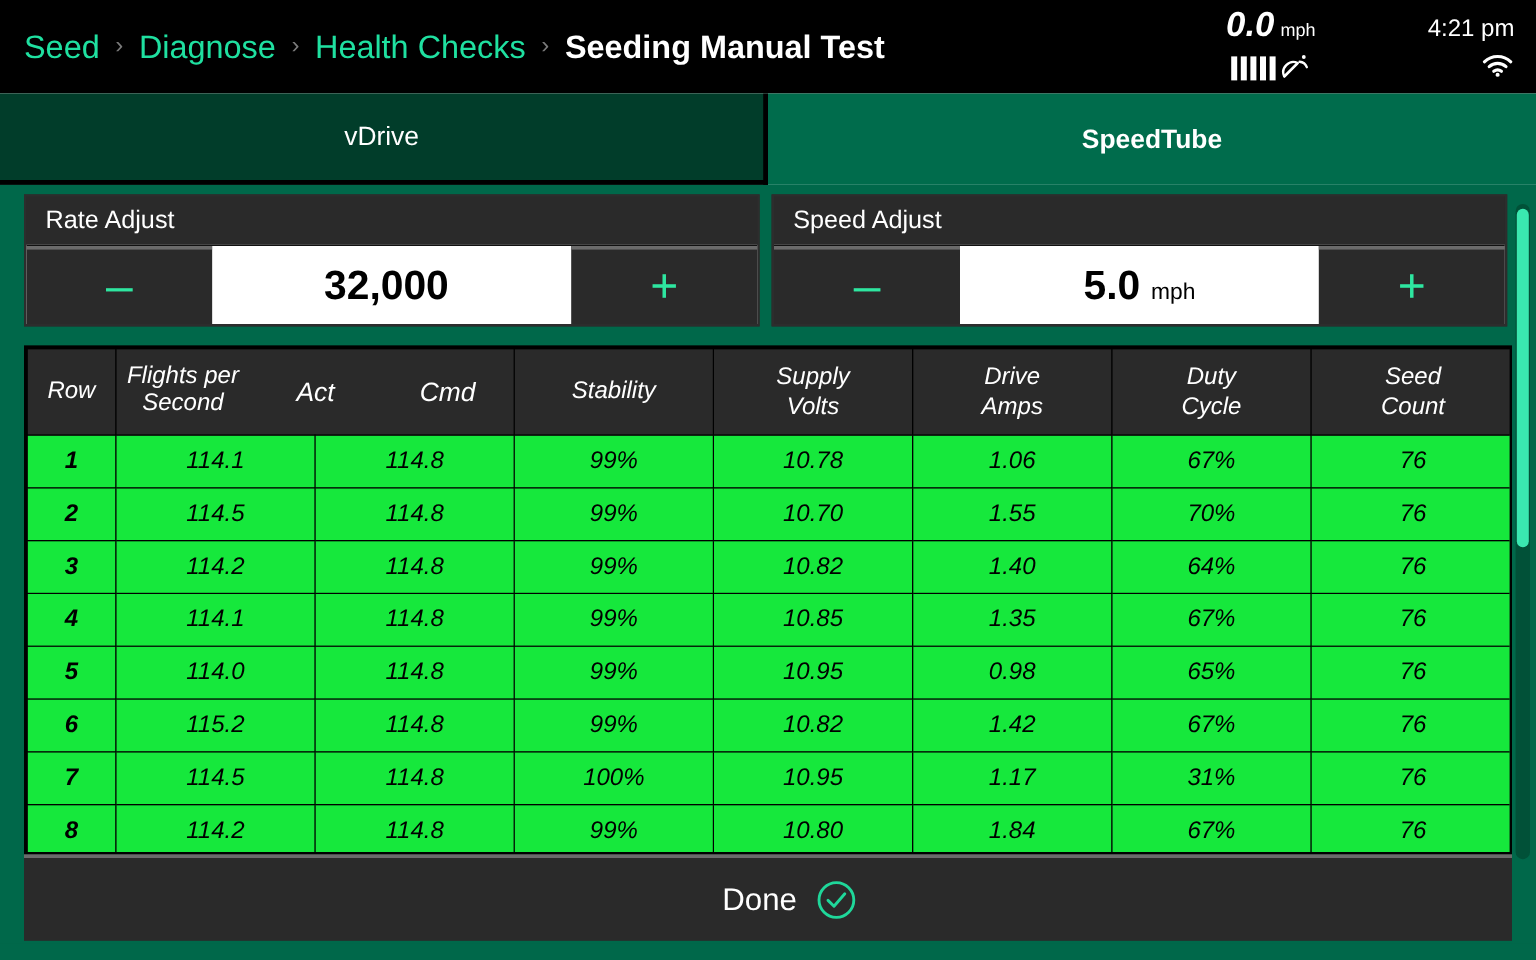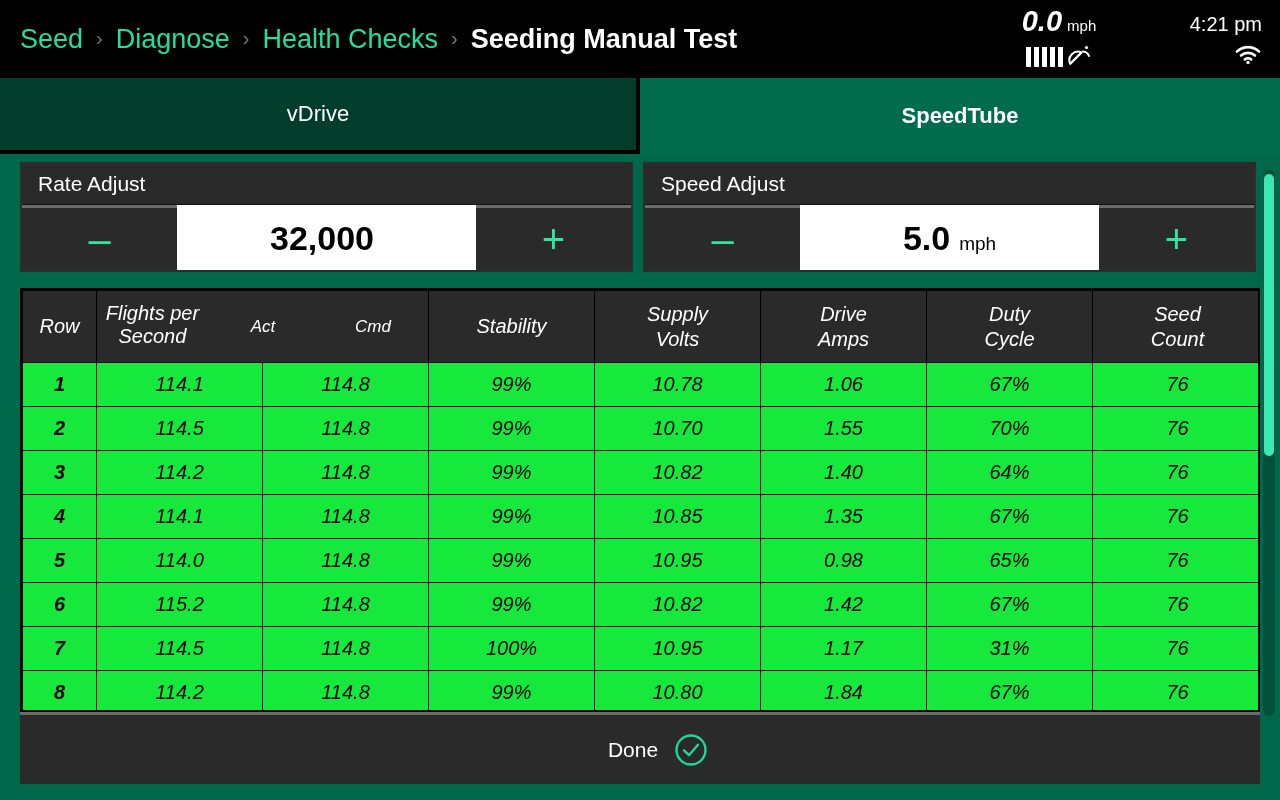--- a/index.html
+++ b/index.html
@@ -112,21 +112,21 @@
     border: 1px solid #000000; text-align: center; padding: 0;
   }
   table.grid thead th {
     background: #2a2a2a; color: #ffffff; height: 72px;
     font-weight: normal; font-size: 20px; vertical-align: middle;
   }
   .th-stack { display: flex; flex-direction: column; align-items: center; justify-content: center; gap: 2px; }
   .th-group { display: flex; flex-direction: row; align-items: center; justify-content: center; height: 100%; }
   .th-group .grp-title { font-size: 20px; margin-bottom: 4px; }
   .th-group .grp-subs { display: flex; width: 100%; }
-  .th-group .grp-subs span { flex: 1 1 50%; font-size: 17px; }
+  .th-group .grp-subs span { flex: 1 1 50%; font-size: 22px; }
   table.grid tbody td {
     background: #16e83c; color: #000000; height: 44px; font-size: 20px;
   }
   table.grid tbody td.rownum { font-weight: bold; }
 
   
   col.c-row   { width: 74px; }
   col.c-act   { width: 166px; }
   col.c-cmd   { width: 166px; }
   col.c-stab  { width: 166px; }
@@ -144,21 +144,21 @@
     position: absolute; left: 1px; top: 4px; width: 10px; height: 282px;
     background: #3ae8b0; border-radius: 5px;
   }
 
   
   .footer {
     position: absolute; left: 20px; top: 712px; width: 1240px; height: 72px;
     background: #2a2a2a; border-top: 3px solid #6b6b6b;
     display: flex; align-items: center; justify-content: center; gap: 16px;
   }
-  .footer .done-label { color: #ffffff; font-size: 21px; margin-left: 36px; }
+  .footer .done-label { color: #ffffff; font-size: 26px; margin-left: 36px; }
   .footer .check-ic { display: flex; align-items: center; }
 
   .bottom-strip {
     position: absolute; left: 0; top: 786px; width: 1280px; height: 14px;
     background: #00684a;
   }
 </style>
 </head>
 <body>
 

